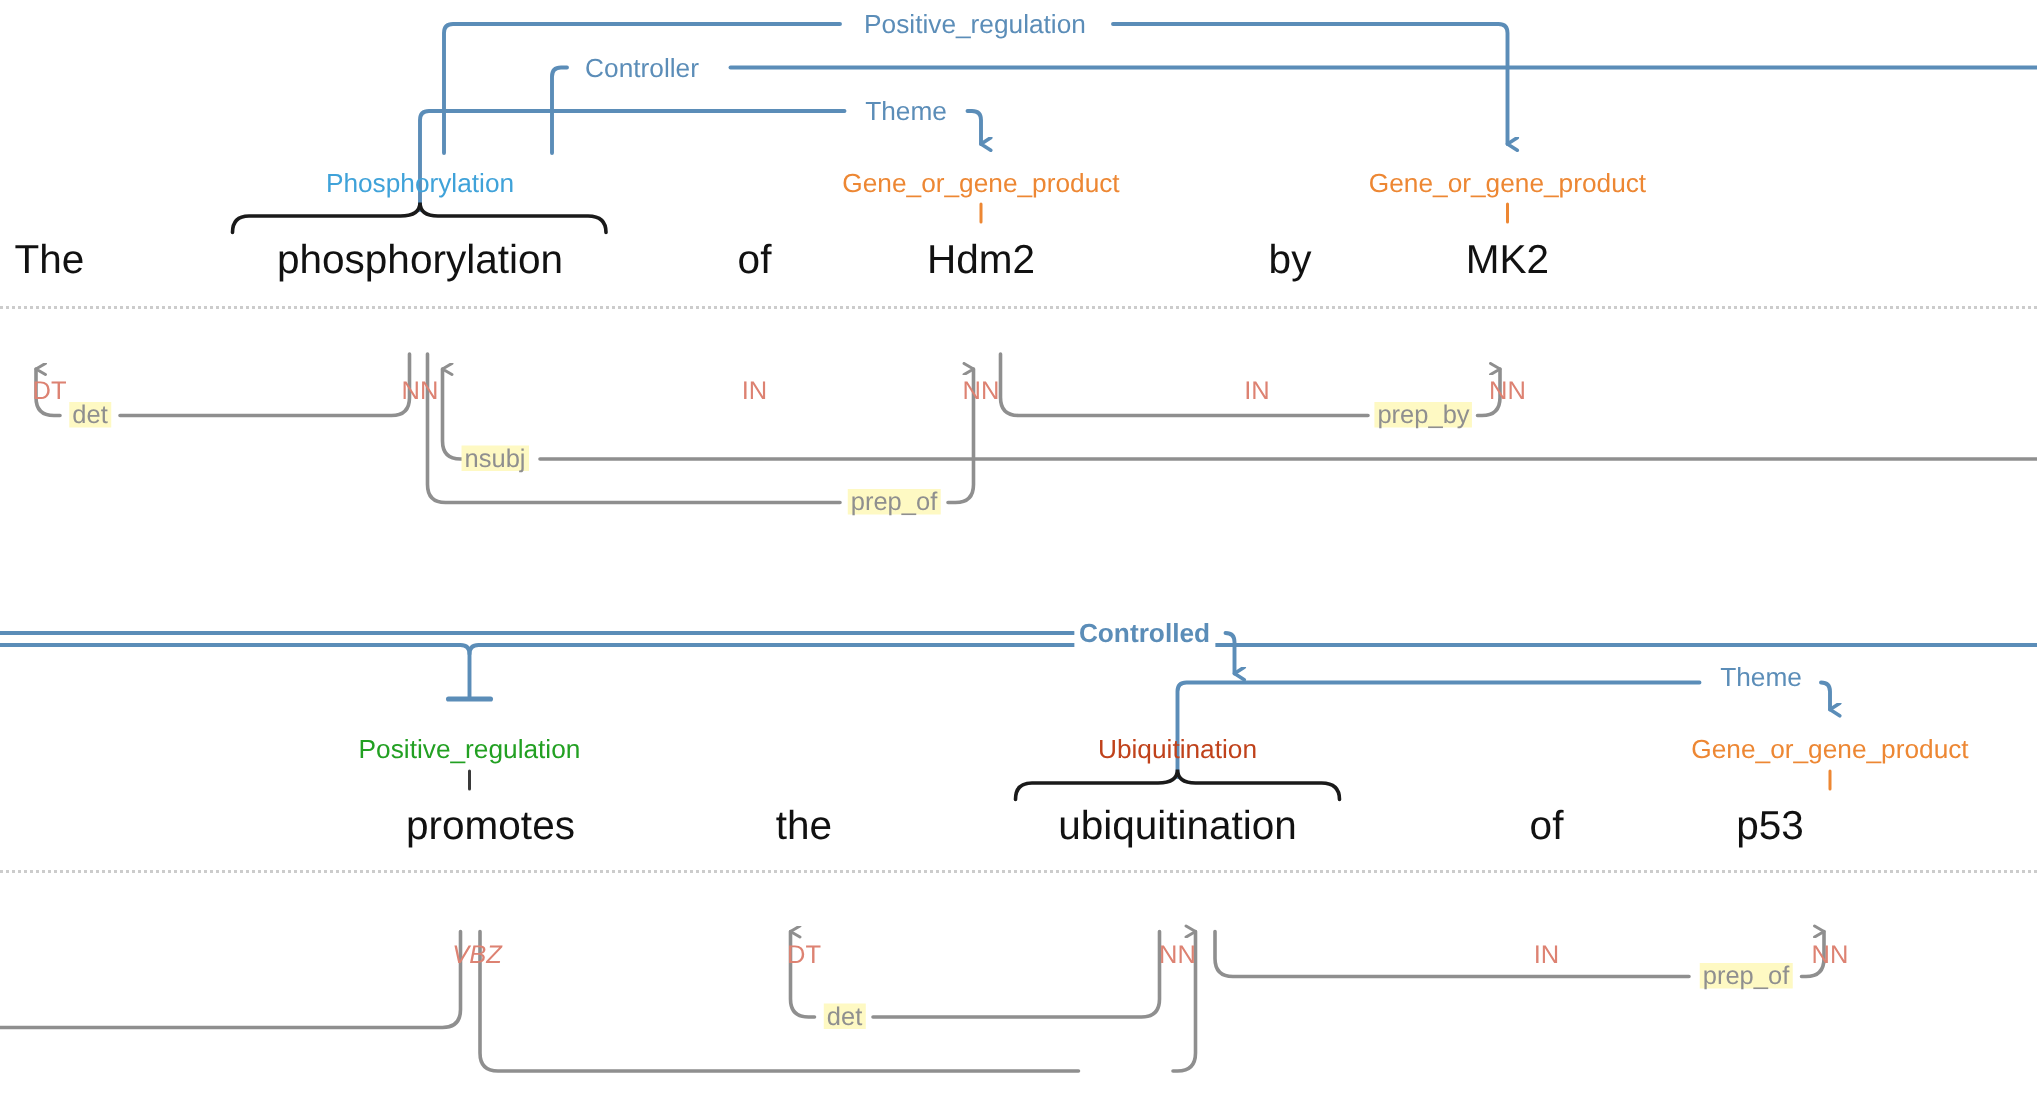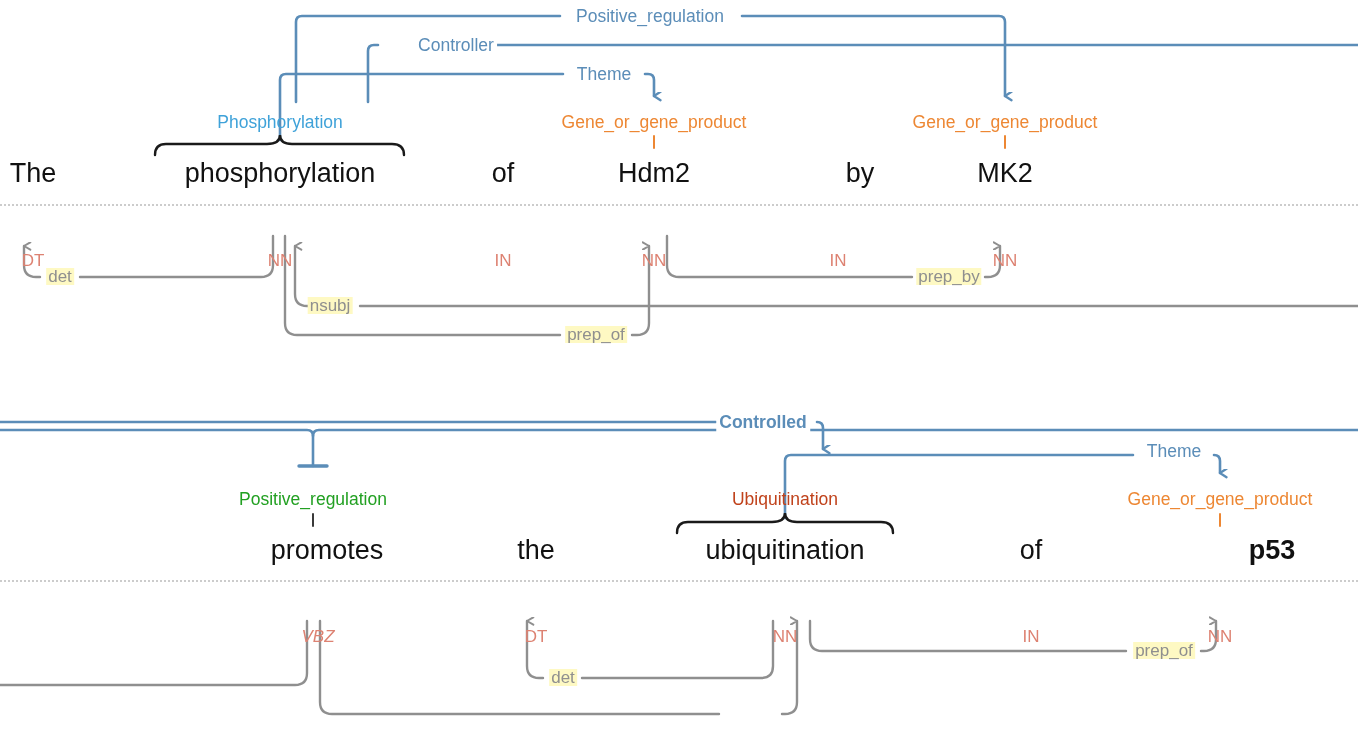--- a/index.html
+++ b/index.html
@@ -118,21 +118,21 @@
       <path d="M1201,651 L1204,651 Q1216,651 1216,639 L1216,621" marker-end="url(#greyhead)"></path>
     </g>
   </svg>
 
   <div class="sep" style="top:204px;width:1358px;"></div>
   <div class="sep" style="top:580px;width:1358px;"></div>
 
   <div>
 
     <div class="arclabel" style="left:650px;top:8px;">Positive_regulation</div>
-    <div class="arclabel" style="left:456px;top:37px;">Controller</div>
+    <div class="arclabel" style="left:428px;top:37px;">Controller</div>
     <div class="arclabel" style="left:604px;top:66px;">Theme</div>
 
     <div class="etype" style="left:280px;top:114px;color:#3fa2d9;">Phosphorylation</div>
     <div class="etype" style="left:654px;top:114px;color:#ed8733;">Gene_or_gene_product</div>
     <div class="etype" style="left:1005px;top:114px;color:#ed8733;">Gene_or_gene_product</div>
 
     <div class="tok" style="left:33px;top:160px;">The</div>
     <div class="tok" style="left:280px;top:160px;">phosphorylation</div>
     <div class="tok" style="left:503px;top:160px;">of</div>
     <div class="tok" style="left:654px;top:160px;">Hdm2</div>
@@ -157,21 +157,21 @@
     <div class="arclabel" style="left:1174px;top:443px;">Theme</div>
 
     <div class="etype" style="left:313px;top:491px;color:#22a022;">Positive_regulation</div>
     <div class="etype" style="left:785px;top:491px;color:#c0421b;">Ubiquitination</div>
     <div class="etype" style="left:1220px;top:491px;color:#ed8733;">Gene_or_gene_product</div>
 
     <div class="tok" style="left:327px;top:537px;">promotes</div>
     <div class="tok" style="left:536px;top:537px;">the</div>
     <div class="tok" style="left:785px;top:537px;">ubiquitination</div>
     <div class="tok" style="left:1031px;top:537px;">of</div>
-    <div class="tok" style="left:1272px;top:537px;font-weight:bold;">p53</div>
+    <div class="tok" style="left:1180px;top:537px;">p53</div>
 
     <div class="pos" style="left:318px;top:588px;font-style:italic;">VBZ</div>
     <div class="pos" style="left:536px;top:588px;">DT</div>
     <div class="pos" style="left:785px;top:588px;">NN</div>
     <div class="pos" style="left:1031px;top:588px;">IN</div>
     <div class="pos" style="left:1220px;top:588px;">NN</div>
 
     <div class="deplabel" style="left:563px;top:669px;">det</div>
     <div class="deplabel" style="left:751px;top:746px;">dobj</div>
     <div class="deplabel" style="left:1164px;top:642px;">prep_of</div>

